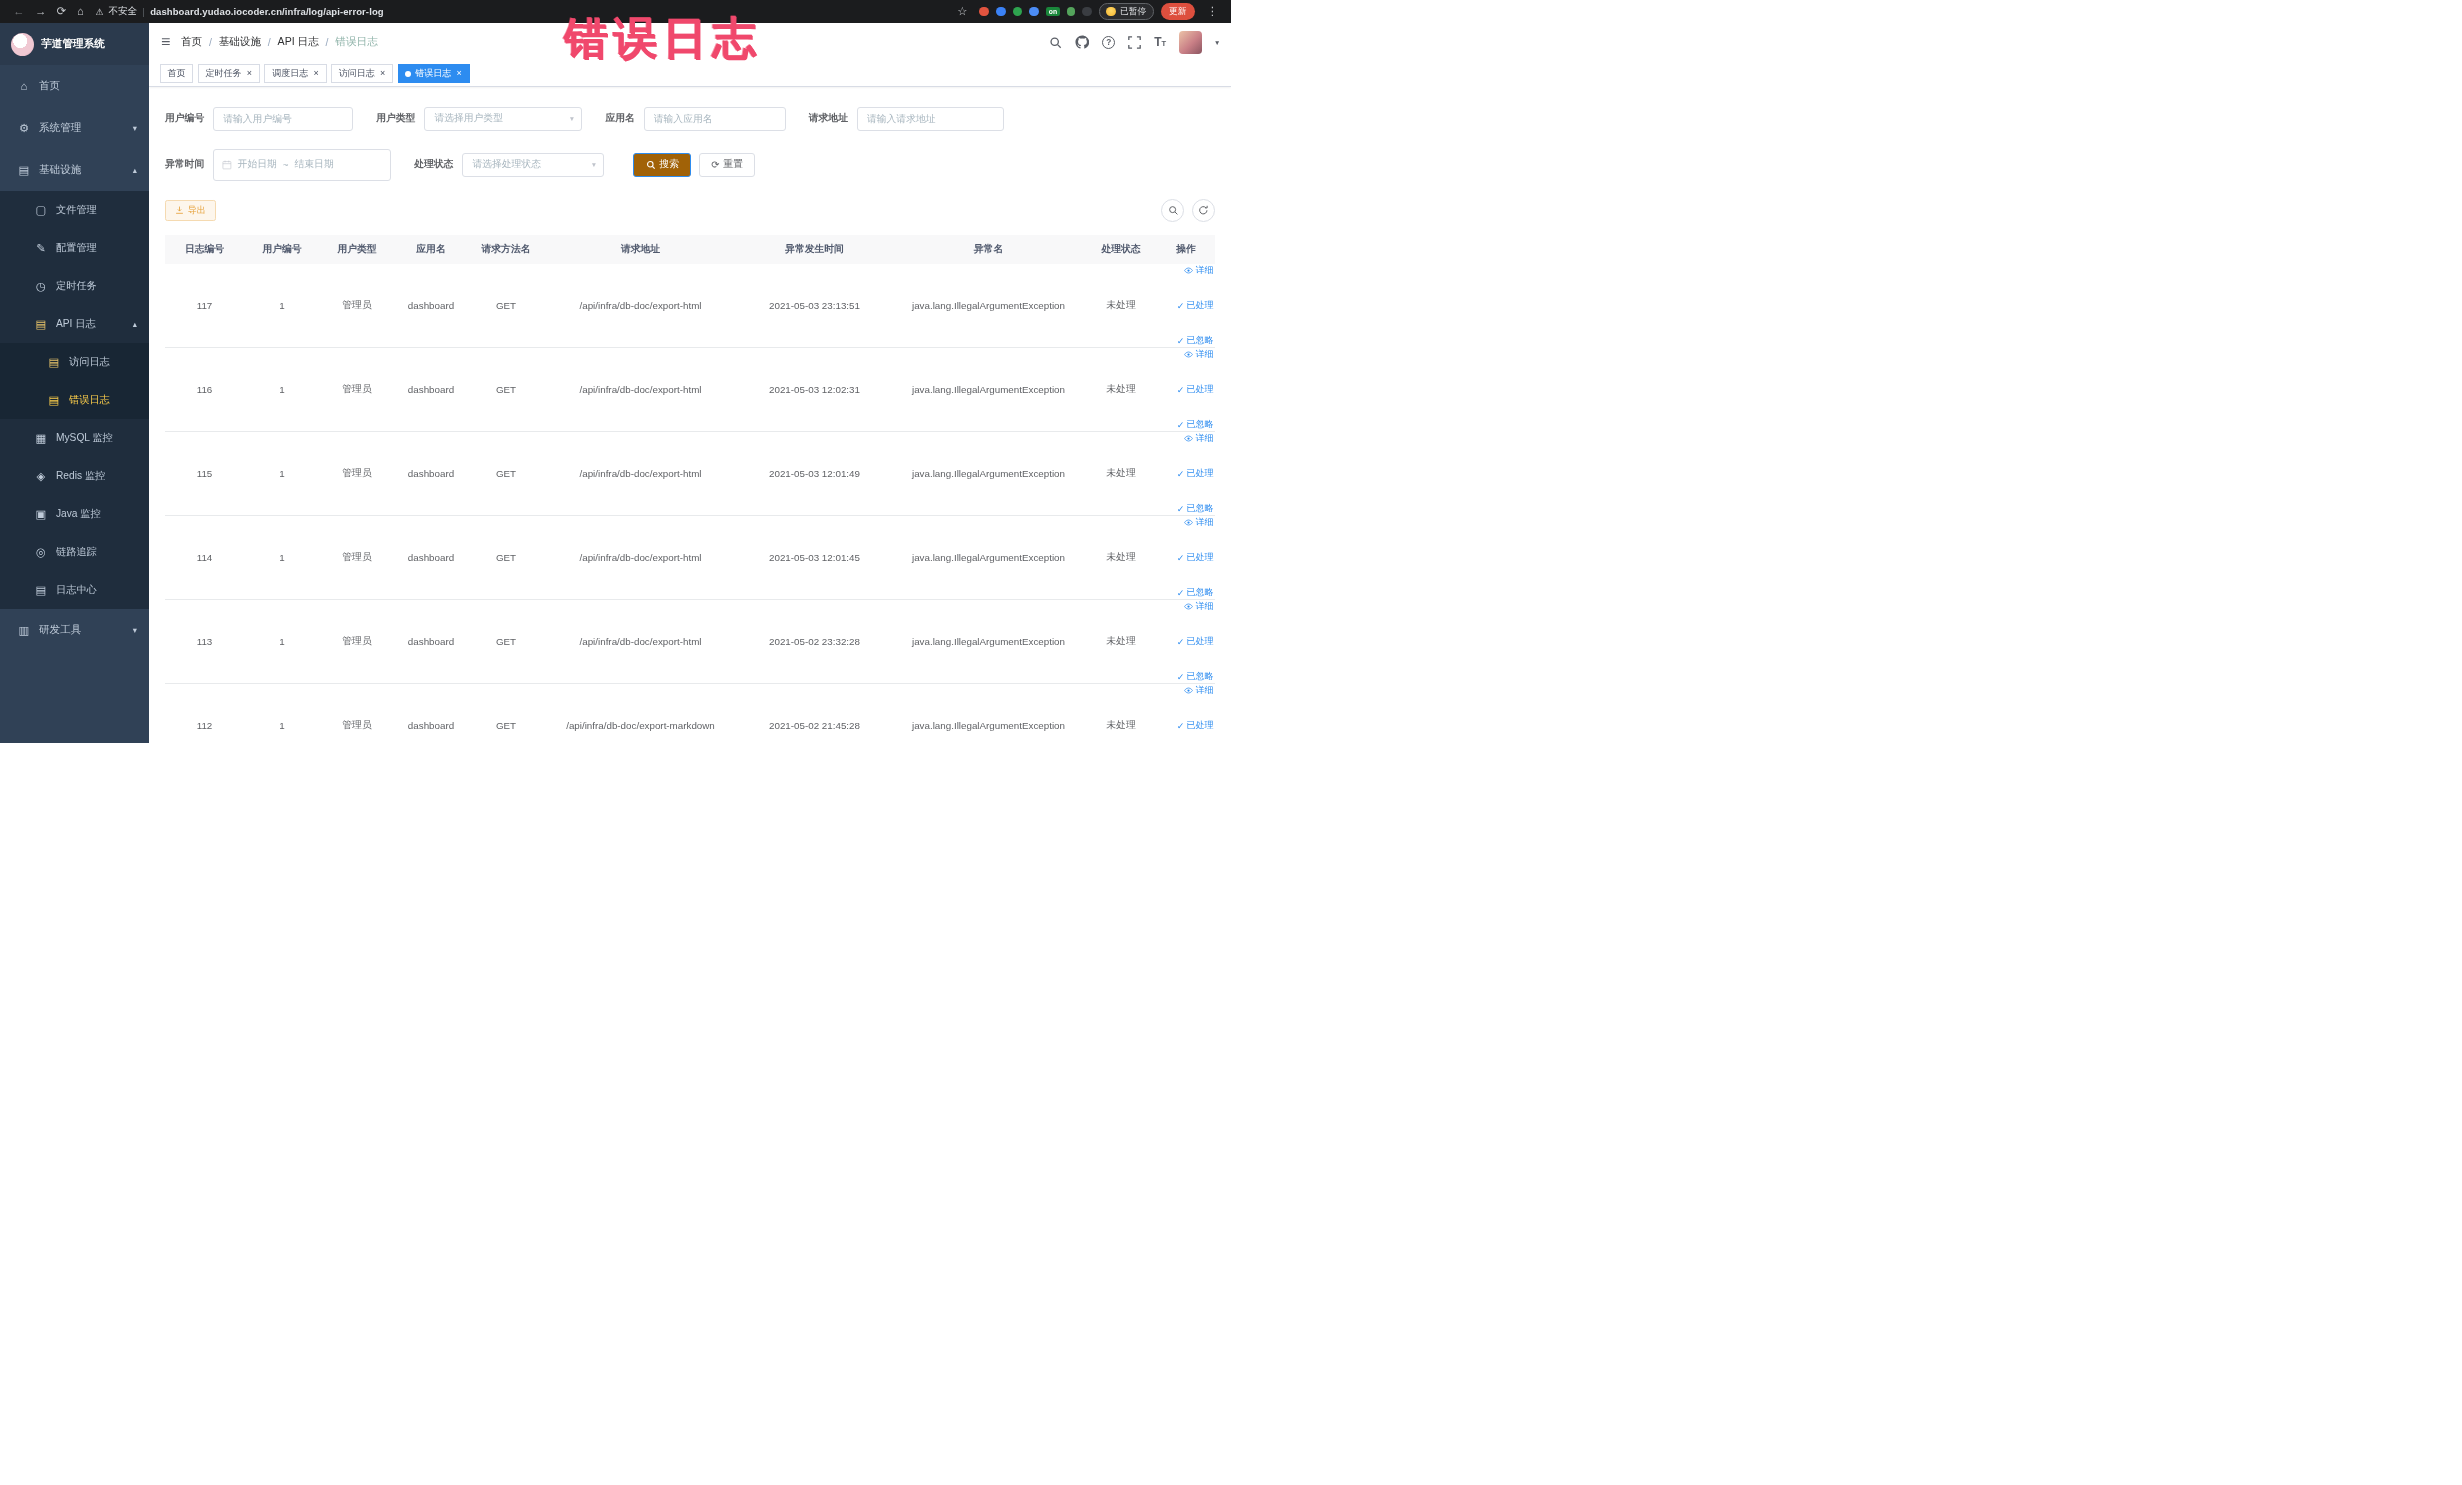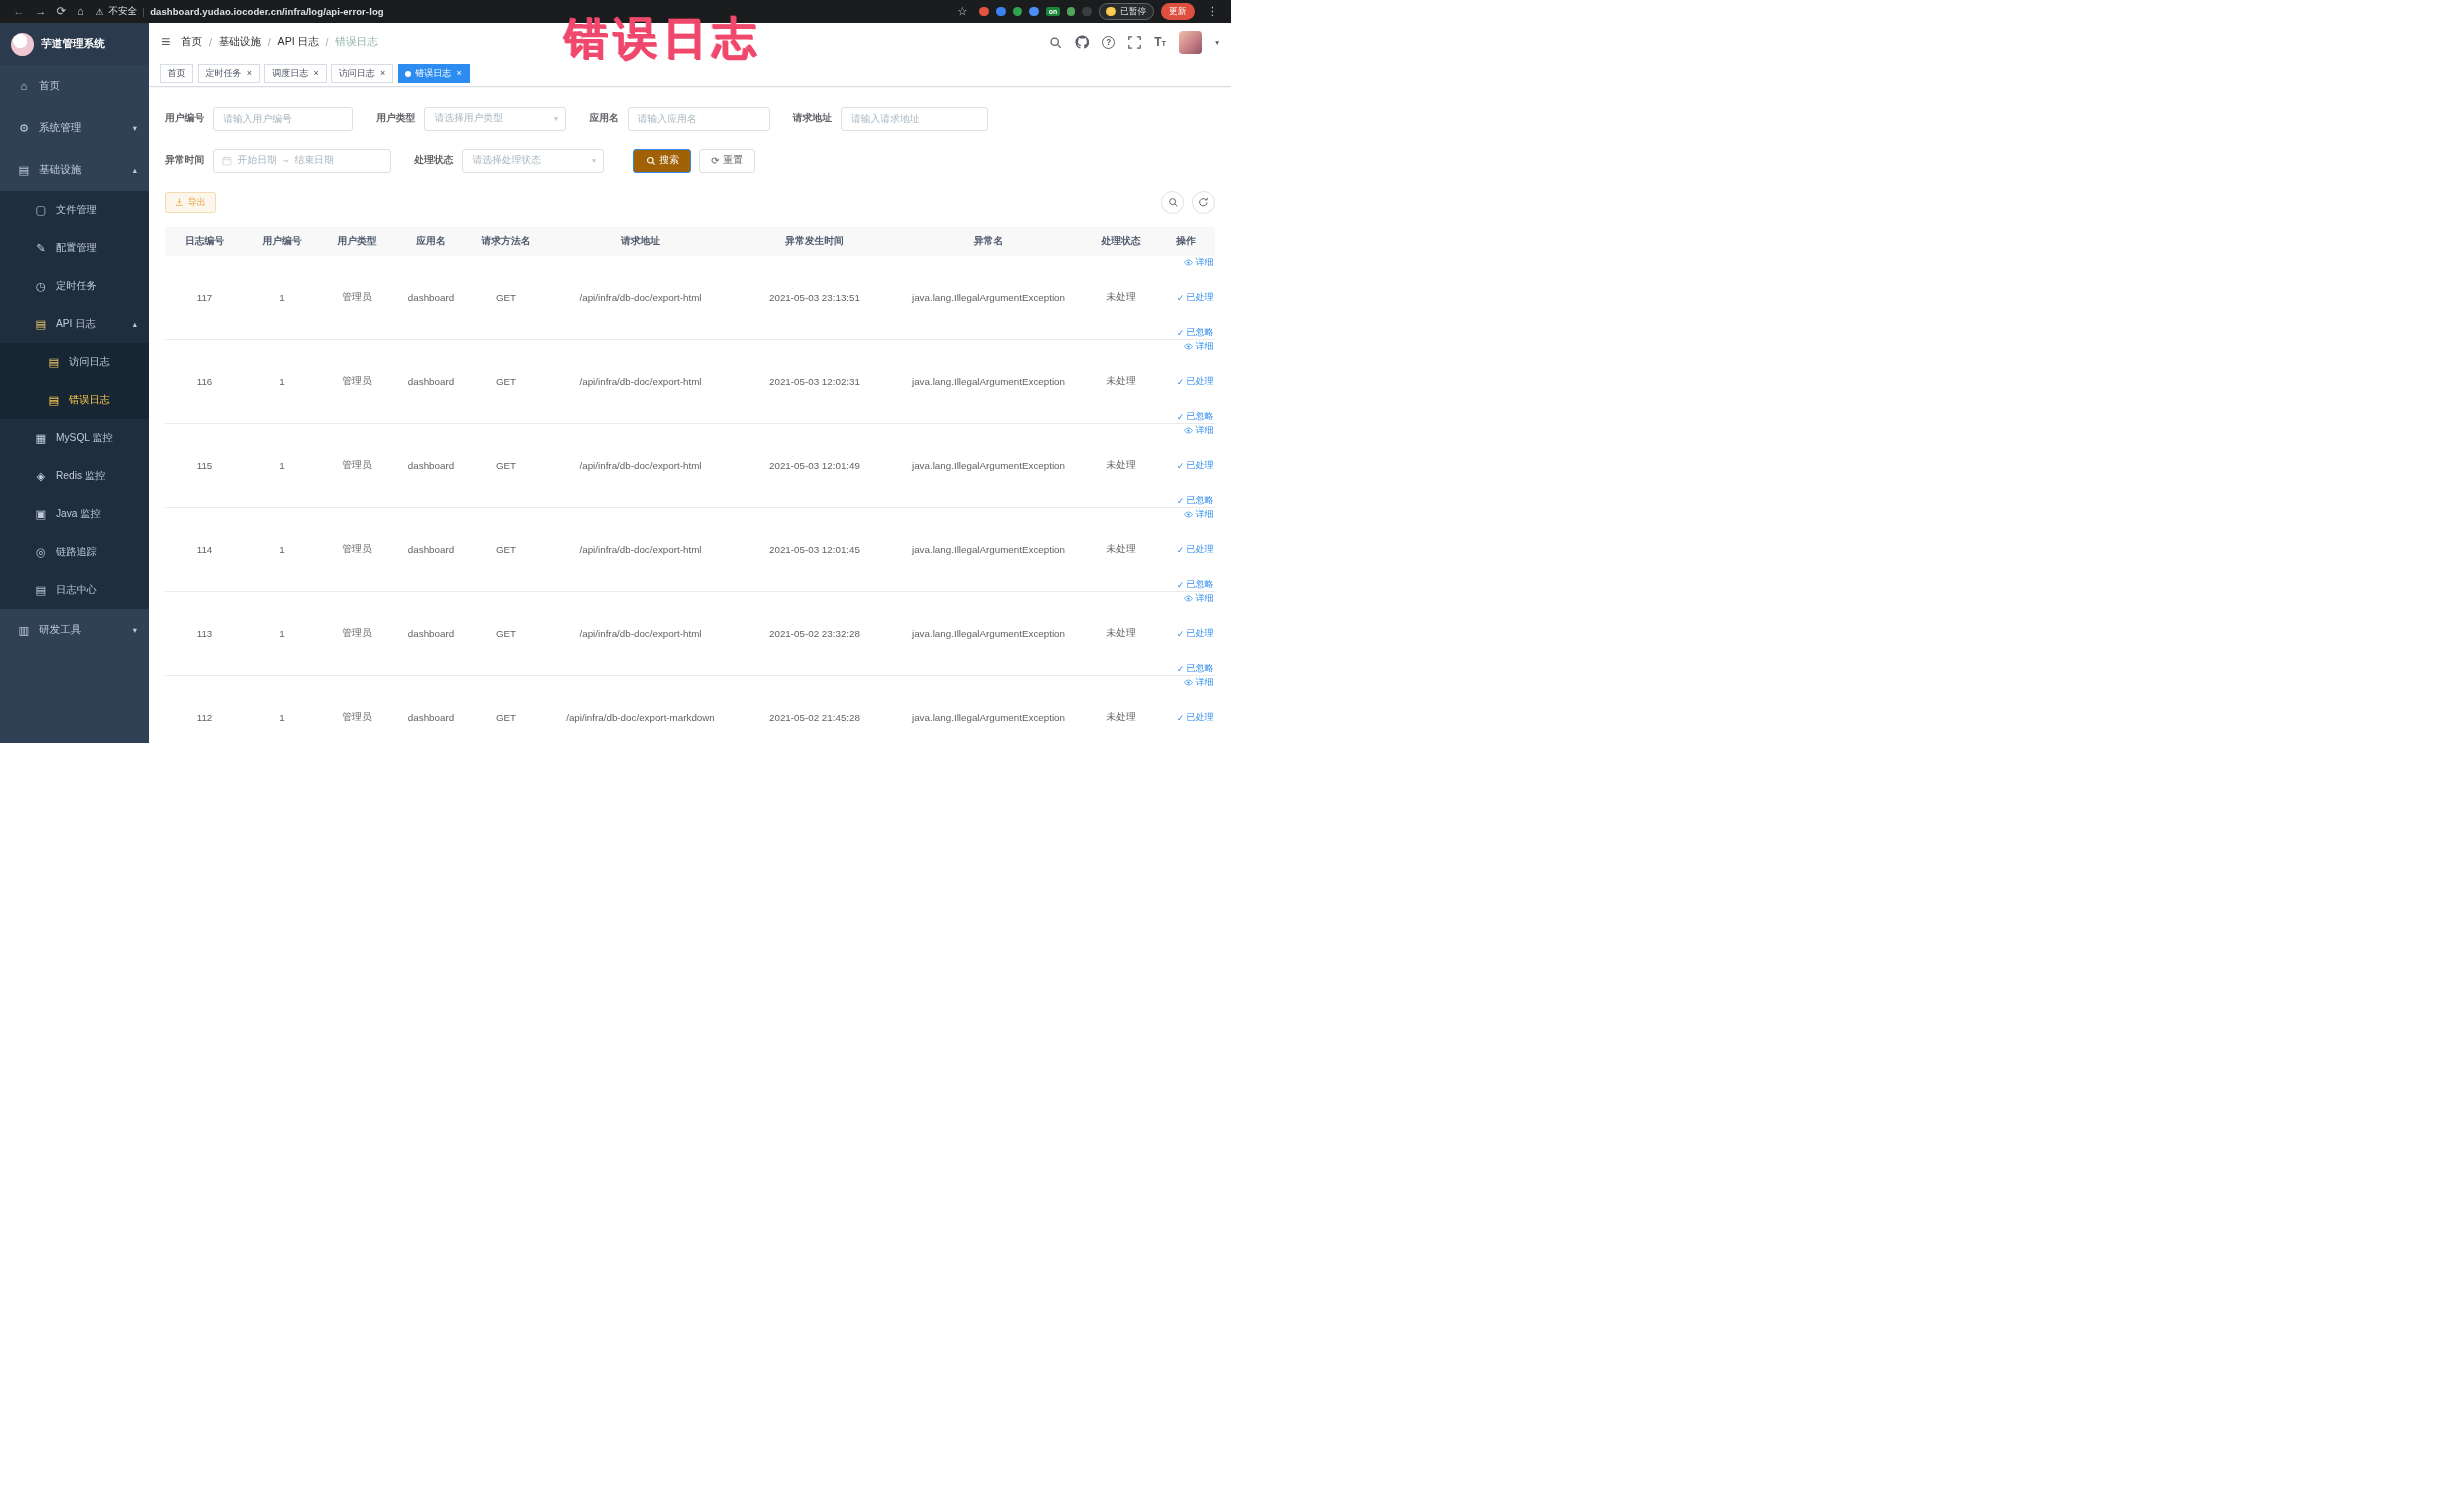--- a/index.html
+++ b/index.html
@@ -69,25 +69,25 @@
   .tag.active{background:#2d8cf0;border-color:#2d8cf0;color:#fff}
   .tagdot{width:6px;height:6px;border-radius:50%;background:#fff;flex:none}
 
   
   .content{padding:19.7px 16px 0 16px}
   .filter-row{display:flex;align-items:center;margin-bottom:18px}
   .f-label{font-weight:700;color:#606266;margin-right:9px;white-space:nowrap}
   .f-group{display:flex;align-items:center;margin-right:23px}
   .inp{height:24px;border:0.8px solid #dcdfe6;border-radius:3px;padding:0 9px;font-size:9.8px;color:#606266;background:#fff;outline:none}
   .inp::placeholder{color:#a8b6bf}
-  .w-user{width:140px}.w-type{width:142px}.w-app{width:142px}.w-url{width:147px}.w-status{width:142px}
+  .w-user{width:140px}.w-type{width:158px}.w-app{width:142px}.w-url{width:147px}.w-status{width:142px}
   .sel{display:flex;align-items:center;justify-content:space-between;height:24px;border:0.8px solid #dcdfe6;
     border-radius:3px;padding:0 7.6px 0 9px;color:#a8b6bf;background:#fff;cursor:pointer}
   .selcaret{color:#c0c4cc;font-size:7.6px}
-  .daterange{display:flex;align-items:center;gap:6px;width:178px;height:24px;border:0.8px solid #dcdfe6;
+  .daterange{display:flex;align-items:center;gap:6px;width:178px;height:32px;border:0.8px solid #dcdfe6;
     border-radius:3px;padding:0 7.6px;color:#a8b6bf;background:#fff;cursor:pointer}
   .daterange svg{color:#c0c4cc;flex:none}
   .btn{height:24px;border-radius:3px;font-size:9.8px;display:inline-flex;align-items:center;gap:3.8px;
     padding:0 11.4px;cursor:pointer;border:0.8px solid transparent;white-space:nowrap}
   .btn-primary{background:#a16207;border-color:#2d8cf0;color:#fff;margin-left:6px}
   .btn-default{background:#fff;border-color:#dcdfe6;color:#606266;margin-left:7.6px}
 
   
   .toolbar-row{display:flex;align-items:center;justify-content:space-between;margin-top:0}
   .btn-export{height:21px;border-radius:2.3px;font-size:9px;display:inline-flex;align-items:center;gap:3.8px;

